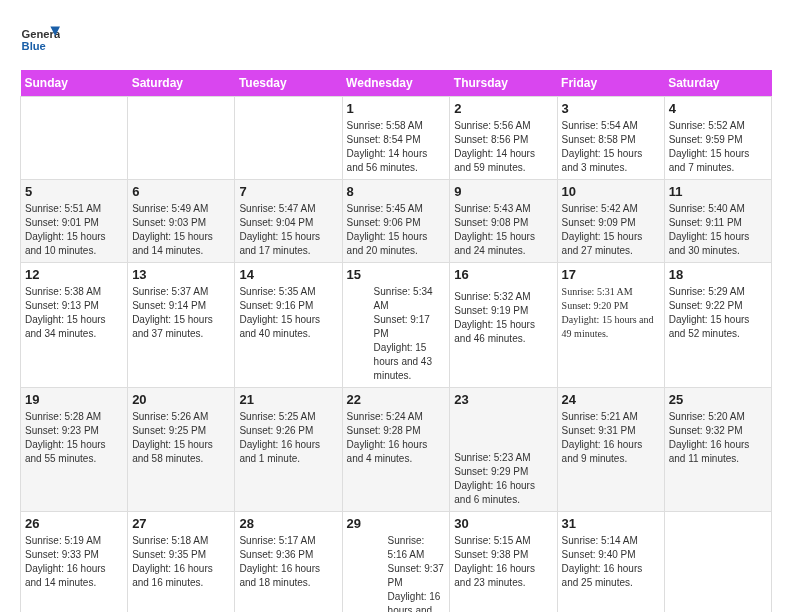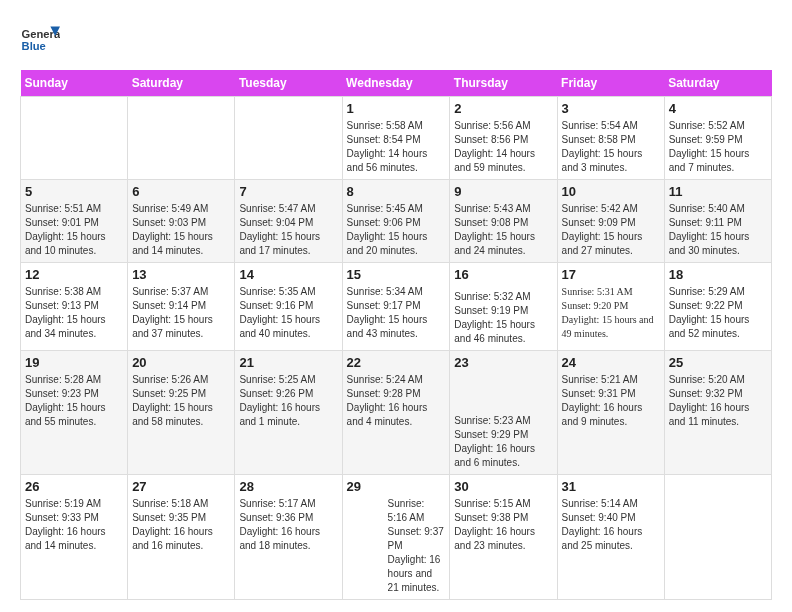--- a/index.html
+++ b/index.html
@@ -195,21 +195,21 @@
 Daylight: 15 hours and 37 minutes.</div>
         </td>
         <td>
           <div class="day-number">14</div>
           <div class="day-info" style="white-space: pre-line;">Sunrise: 5:35 AM
 Sunset: 9:16 PM
 Daylight: 15 hours and 40 minutes.</div>
         </td>
         <td>
           <div class="day-number">15</div>
-          <div class="day-info" style="white-space: pre-line;">Sunrise: 5:34 AM
+          <div class="day-info" style="white-space: pre-line; margin-left: 27px;">Sunrise: 5:34 AM
 Sunset: 9:17 PM
 Daylight: 15 hours and 43 minutes.</div>
         </td>
         <td>
           <div class="day-number">16</div>
           <div class="day-info" style="white-space: pre-line; margin-top: 8px;">Sunrise: 5:32 AM
 Sunset: 9:19 PM
 Daylight: 15 hours and 46 minutes.</div>
         </td>
         <td>

